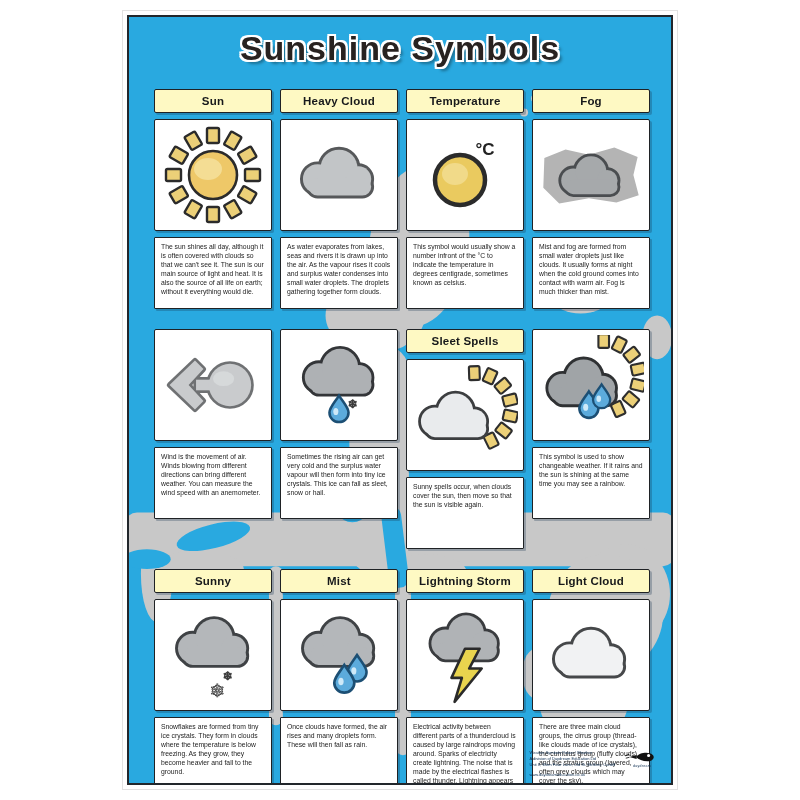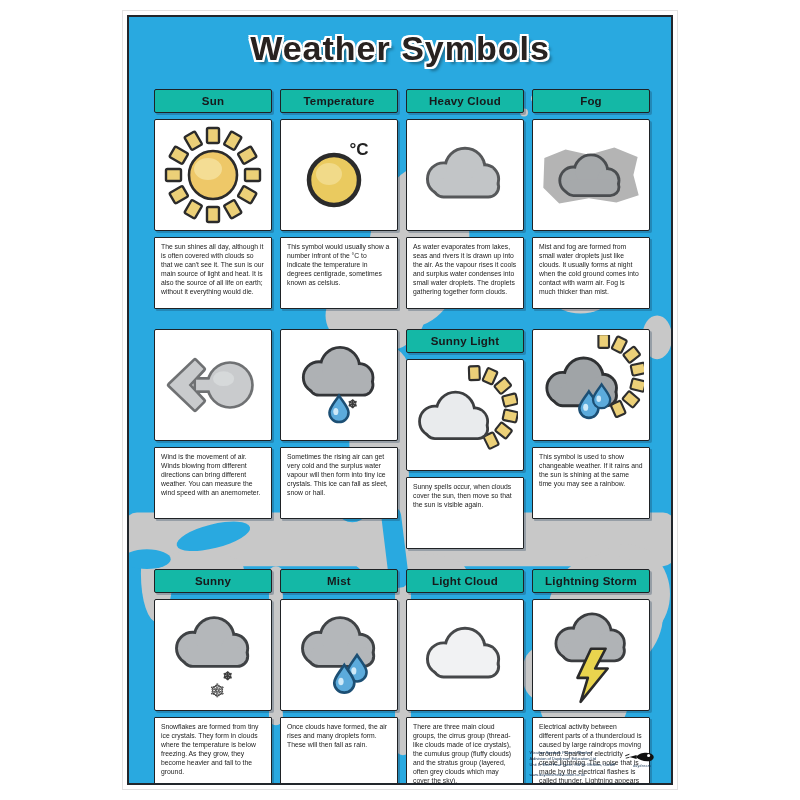--- a/index.html
+++ b/index.html
@@ -4,21 +4,21 @@
 <style>
   html,body{margin:0;padding:0;}
   body{width:800px;height:800px;background:#ffffff;font-family:"Liberation Sans",sans-serif;position:relative;overflow:hidden;}
   .poster{position:absolute;left:122px;top:10px;width:556px;height:780px;background:#ffffff;border:1px solid #e2e2e2;box-sizing:border-box;}
   .poster-inner{position:absolute;left:4px;top:4px;right:4px;bottom:4px;border:2px solid #22272c;box-sizing:border-box;overflow:hidden;}
   .map-svg{position:absolute;left:0;top:0;width:100%;height:100%;pointer-events:none;}
   .poster-title{position:relative;z-index:2;margin:12px 0 0 0;text-align:center;font-size:34px;font-weight:bold;color:#282220;letter-spacing:1px;
     text-shadow:-2px -2px 0 #fff,2px -2px 0 #fff,-2px 2px 0 #fff,2px 2px 0 #fff,0 -2px 0 #fff,0 2px 0 #fff,-2px 0 0 #fff,2px 0 0 #fff,4px 4px 3px rgba(0,0,0,0.35);}
   .grid{position:absolute;z-index:2;left:25px;top:72px;width:496px;display:grid;grid-template-columns:repeat(4,118px);column-gap:8px;row-gap:20px;}
   .cell{width:118px;}
-  .cell-title{height:22px;line-height:22px;background:#14b8a6;border:1px solid #1f2225;border-radius:2px;text-align:center;
+  .cell-title{height:22px;line-height:22px;background:#fef9c3;border:1px solid #1f2225;border-radius:2px;text-align:center;
     font-size:11.5px;font-weight:bold;color:#17191b;box-shadow:2px 2px 0 rgba(20,50,80,0.28);margin-bottom:6px;letter-spacing:0.2px;
     white-space:nowrap;overflow:hidden;}
   .cell-iconbox{height:112px;background:#fff;border:1.5px solid #1f2225;border-radius:2px;box-sizing:border-box;
     box-shadow:2px 2px 0 rgba(20,50,80,0.28);margin-bottom:6px;padding:5px;}
   .cell-iconbox .icon{display:block;width:100%;height:100%;}
   .cell-iconbox svg{width:100%;height:100%;display:block;}
   .cell-desc{height:72px;background:#fff;border:1px solid #1f2225;border-radius:1px;box-sizing:border-box;
     box-shadow:2px 2px 0 rgba(20,50,80,0.28);padding:5px 6px;overflow:hidden;}
   .cell-desc p{margin:0;font-size:6.8px;line-height:1.32;color:#1d1d1d;}
   .footer{position:absolute;z-index:3;right:10px;bottom:6px;display:flex;align-items:flex-start;gap:8px;}
@@ -56,21 +56,21 @@
         <circle cx="398" cy="96" r="4"></circle>
       </g>
       <g id="map-water-group" fill="#29a9e0">
         <rect x="258" y="492" width="20" height="82" rx="9" transform="rotate(-7 268 533)"></rect>
         <ellipse cx="85" cy="522" rx="38" ry="12" transform="rotate(-14 85 522)"></ellipse>
         <ellipse cx="18" cy="545" rx="24" ry="10"></ellipse>
         <ellipse cx="225" cy="500" rx="12" ry="8"></ellipse>
       </g>
     </svg>
 
-    <h1 class="poster-title">Weather Symbols</h1>
+    <h1 class="poster-title">Sunshine Symbols</h1>
 
     <div class="grid" id="grid">
   <section class="cell">
     <div class="cell-title">Sun</div>
     <div class="cell-iconbox">
       <span class="icon">
               <svg viewBox="0 0 100 100" preserveAspectRatio="xMidYMid meet">
                 <g transform="rotate(0 50 50)">
                   <rect x="44" y="3" width="12" height="15" rx="1.5" fill="#ecd078" stroke="#2b2b2b" stroke-width="2.4"></rect>
                 </g>
@@ -107,63 +107,63 @@
                 <g transform="rotate(330 50 50)">
                   <rect x="44" y="3" width="12" height="15" rx="1.5" fill="#ecd078" stroke="#2b2b2b" stroke-width="2.4"></rect>
                 </g>
                 <circle cx="50" cy="50" r="24" fill="#eec868" stroke="#2b2b2b" stroke-width="2.6"></circle>
                 <ellipse cx="45" cy="44" rx="14" ry="11" fill="#f5e09c" opacity="0.85"></ellipse>
               </svg>
             </span>
     </div>
     <div class="cell-desc">
       <p>The sun shines all day, although it is often covered with clouds so that we can't see it. The sun is our main source of light and heat. It is also the source of all life on earth; without it everything would die.</p>
+    </div>
+  </section>
+
+  <section class="cell">
+    <div class="cell-title">Heavy Cloud</div>
+    <div class="cell-iconbox">
+      <span class="icon">
+              <svg viewBox="0 0 100 72" preserveAspectRatio="xMidYMid meet">
+                <g transform="translate(4 2) scale(0.92)">
+                  <g stroke="#56585a" stroke-width="6" fill="none" stroke-linejoin="round">
+                    <circle cx="28" cy="41" r="15"></circle>
+                    <circle cx="50" cy="30" r="19"></circle>
+                    <circle cx="70" cy="41" r="13"></circle>
+                    <rect x="19" y="40" width="64" height="18" rx="9"></rect>
+                  </g>
+                  <g fill="#c2c5c7">
+                    <circle cx="28" cy="41" r="15"></circle>
+                    <circle cx="50" cy="30" r="19"></circle>
+                    <circle cx="70" cy="41" r="13"></circle>
+                    <rect x="19" y="40" width="64" height="18" rx="9"></rect>
+                  </g>
+                </g>
+              </svg>
+            </span>
+    </div>
+    <div class="cell-desc">
+      <p>As water evaporates from lakes, seas and rivers it is drawn up into the air. As the vapour rises it cools and surplus water condenses into small water droplets. The droplets gathering together form clouds.</p>
     </div>
   </section>
 
   <section class="cell">
     <div class="cell-title">Temperature</div>
     <div class="cell-iconbox">
       <span class="icon">
               <svg viewBox="0 0 100 100" preserveAspectRatio="xMidYMid meet">
                 <circle cx="45" cy="55" r="25" fill="#eaca5f" stroke="#2b2b2b" stroke-width="4.5"></circle>
                 <ellipse cx="40" cy="49" rx="13" ry="11" fill="#f2dd90" opacity="0.85"></ellipse>
                 <text x="70" y="30" font-size="17" font-weight="bold" fill="#222222" text-anchor="middle" font-family="Liberation Sans, sans-serif">°C</text>
               </svg>
             </span>
     </div>
     <div class="cell-desc">
       <p>This symbol would usually show a number infront of the °C to indicate the temperature in degrees centigrade, sometimes known as celsius.</p>
-    </div>
-  </section>
-
-  <section class="cell">
-    <div class="cell-title">Heavy Cloud</div>
-    <div class="cell-iconbox">
-      <span class="icon">
-              <svg viewBox="0 0 100 72" preserveAspectRatio="xMidYMid meet">
-                <g transform="translate(4 2) scale(0.92)">
-                  <g stroke="#56585a" stroke-width="6" fill="none" stroke-linejoin="round">
-                    <circle cx="28" cy="41" r="15"></circle>
-                    <circle cx="50" cy="30" r="19"></circle>
-                    <circle cx="70" cy="41" r="13"></circle>
-                    <rect x="19" y="40" width="64" height="18" rx="9"></rect>
-                  </g>
-                  <g fill="#c2c5c7">
-                    <circle cx="28" cy="41" r="15"></circle>
-                    <circle cx="50" cy="30" r="19"></circle>
-                    <circle cx="70" cy="41" r="13"></circle>
-                    <rect x="19" y="40" width="64" height="18" rx="9"></rect>
-                  </g>
-                </g>
-              </svg>
-            </span>
-    </div>
-    <div class="cell-desc">
-      <p>As water evaporates from lakes, seas and rivers it is drawn up into the air. As the vapour rises it cools and surplus water condenses into small water droplets. The droplets gathering together form clouds.</p>
     </div>
   </section>
 
   <section class="cell">
     <div class="cell-title">Fog</div>
     <div class="cell-iconbox">
       <span class="icon">
               <svg viewBox="0 0 100 72" preserveAspectRatio="xMidYMid meet">
                 <path d="M6 20 L26 12 L48 17 L72 10 L94 19 L90 36 L95 55 L74 62 L48 58 L20 63 L5 48 Z" fill="#b4b4b4"></path>
                 <g transform="translate(12 10) scale(0.76)">
@@ -236,21 +236,21 @@
                 </g>
               </svg>
             </span>
     </div>
     <div class="cell-desc">
       <p>Sometimes the rising air can get very cold and the surplus water vapour will then form into tiny ice crystals. This ice can fall as sleet, snow or hail.</p>
     </div>
   </section>
 
   <section class="cell">
-    <div class="cell-title">Sunny Light</div>
+    <div class="cell-title">Sleet Spells</div>
     <div class="cell-iconbox">
       <span class="icon">
               <svg viewBox="0 0 100 84" preserveAspectRatio="xMidYMid meet">
                 <g transform="rotate(-2 60 36)">
                   <rect x="55" y="-4" width="10" height="13" rx="1.5" fill="#ecd078" stroke="#2e2e2e" stroke-width="2"></rect>
                 </g>
                 <g transform="rotate(24 60 36)">
                   <rect x="55" y="-4" width="10" height="13" rx="1.5" fill="#ecd078" stroke="#2e2e2e" stroke-width="2"></rect>
                 </g>
                 <g transform="rotate(50 60 36)">
@@ -403,20 +403,48 @@
                 </g>
               </svg>
             </span>
     </div>
     <div class="cell-desc">
       <p>Once clouds have formed, the air rises and many droplets form. These will then fall as rain.</p>
     </div>
   </section>
 
   <section class="cell">
+    <div class="cell-title">Lightning Storm</div>
+    <div class="cell-iconbox">
+      <span class="icon">
+              <svg viewBox="0 0 100 96" preserveAspectRatio="xMidYMid meet">
+                <g transform="translate(6 0) scale(0.9)">
+                  <g stroke="#3a3c3f" stroke-width="6" fill="none" stroke-linejoin="round">
+                    <circle cx="28" cy="41" r="15"></circle>
+                    <circle cx="50" cy="30" r="19"></circle>
+                    <circle cx="70" cy="41" r="13"></circle>
+                    <rect x="19" y="40" width="64" height="18" rx="9"></rect>
+                  </g>
+                  <g fill="#b0b3b6">
+                    <circle cx="28" cy="41" r="15"></circle>
+                    <circle cx="50" cy="30" r="19"></circle>
+                    <circle cx="70" cy="41" r="13"></circle>
+                    <rect x="19" y="40" width="64" height="18" rx="9"></rect>
+                  </g>
+                </g>
+                <path d="M50 42 L37 70 L47 70 L40 93 L66 61 L54 61 L64 42 Z" fill="#e9d44e" stroke="#2a2a2a" stroke-width="2.5" stroke-linejoin="round"></path>
+              </svg>
+            </span>
+    </div>
+    <div class="cell-desc">
+      <p>Electrical activity between different parts of a thundercloud is caused by large raindrops moving around. Sparks of electricity create lightning. The noise that is made by the electrical flashes is called thunder. Lightning appears to happen before the thunder, but this is because light travels faster than sound.</p>
+    </div>
+  </section>
+
+  <section class="cell">
     <div class="cell-title">Light Cloud</div>
     <div class="cell-iconbox">
       <span class="icon">
               <svg viewBox="0 0 100 72" preserveAspectRatio="xMidYMid meet">
                 <g transform="translate(4 2) scale(0.92)">
                   <g stroke="#46484a" stroke-width="6" fill="none" stroke-linejoin="round">
                     <circle cx="28" cy="41" r="15"></circle>
                     <circle cx="50" cy="30" r="19"></circle>
                     <circle cx="70" cy="41" r="13"></circle>
                     <rect x="19" y="40" width="64" height="18" rx="9"></rect>
@@ -426,48 +454,20 @@
                     <circle cx="50" cy="30" r="19"></circle>
                     <circle cx="70" cy="41" r="13"></circle>
                     <rect x="19" y="40" width="64" height="18" rx="9"></rect>
                   </g>
                 </g>
               </svg>
             </span>
     </div>
     <div class="cell-desc">
       <p>There are three main cloud groups, the cirrus group (thread-like clouds made of ice crystals), the cumulus group (fluffy clouds) and the stratus group (layered, often grey clouds which may cover the sky).</p>
-    </div>
-  </section>
-
-  <section class="cell">
-    <div class="cell-title">Lightning Storm</div>
-    <div class="cell-iconbox">
-      <span class="icon">
-              <svg viewBox="0 0 100 96" preserveAspectRatio="xMidYMid meet">
-                <g transform="translate(6 0) scale(0.9)">
-                  <g stroke="#3a3c3f" stroke-width="6" fill="none" stroke-linejoin="round">
-                    <circle cx="28" cy="41" r="15"></circle>
-                    <circle cx="50" cy="30" r="19"></circle>
-                    <circle cx="70" cy="41" r="13"></circle>
-                    <rect x="19" y="40" width="64" height="18" rx="9"></rect>
-                  </g>
-                  <g fill="#b0b3b6">
-                    <circle cx="28" cy="41" r="15"></circle>
-                    <circle cx="50" cy="30" r="19"></circle>
-                    <circle cx="70" cy="41" r="13"></circle>
-                    <rect x="19" y="40" width="64" height="18" rx="9"></rect>
-                  </g>
-                </g>
-                <path d="M50 42 L37 70 L47 70 L40 93 L66 61 L54 61 L64 42 Z" fill="#e9d44e" stroke="#2a2a2a" stroke-width="2.5" stroke-linejoin="round"></path>
-              </svg>
-            </span>
-    </div>
-    <div class="cell-desc">
-      <p>Electrical activity between different parts of a thundercloud is caused by large raindrops moving around. Sparks of electricity create lightning. The noise that is made by the electrical flashes is called thunder. Lightning appears to happen before the thunder, but this is because light travels faster than sound.</p>
     </div>
   </section>
 </div>
 
     <div class="footer">
       <div class="footer-text">
         <div class="fline">Weather Symbols Poster / Weather</div>
         <div class="fline">A division of Daydream Education Ltd</div>
         <div class="fline">Unit 8, Wern Fawr Lane, Old St. Mellons, Cardiff</div>
         <div class="fsite">www.daydreameducation.co.uk</div>

